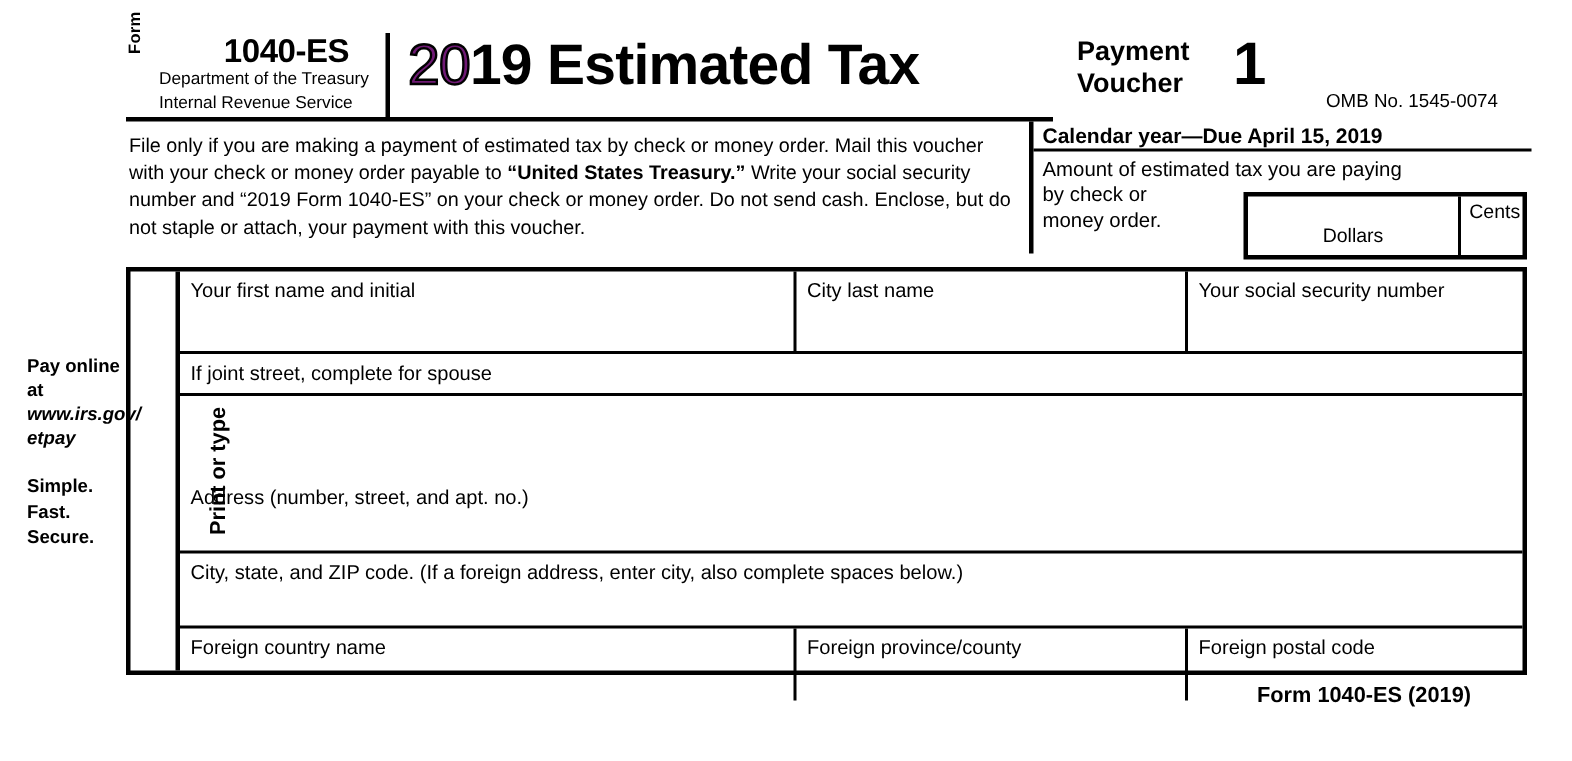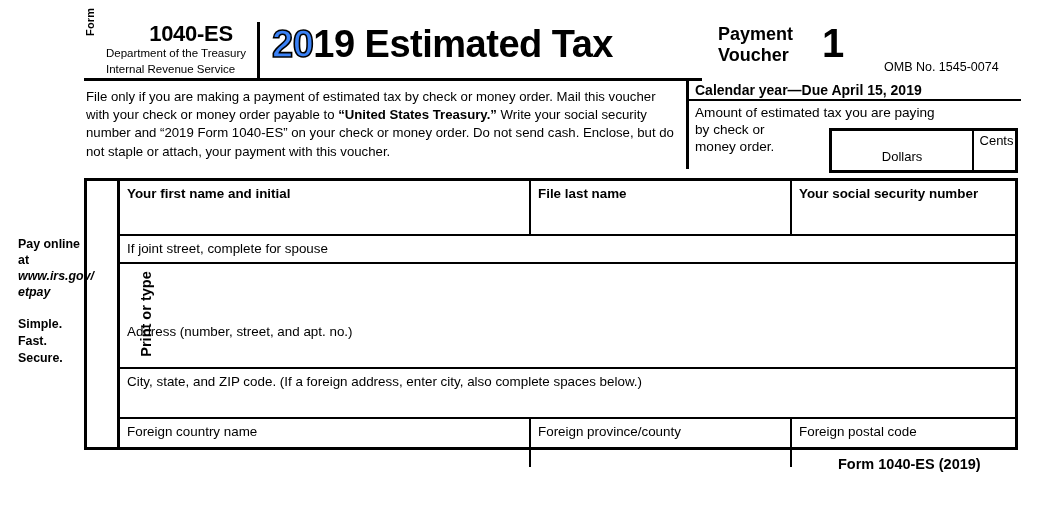--- a/index.html
+++ b/index.html
@@ -85,23 +85,23 @@
     position: absolute;
     left: 188px;
     top: -4px;
     font-size: 38px;
     font-weight: bold;
     letter-spacing: -0.5px;
     white-space: nowrap;
     line-height: 52px;
   }
   .hdr-title .hollow {
-    color: #3b82f6;
+    color: #701a75;
     -webkit-text-stroke: 1.6px #000000;
-    font-weight: bold;
+    font-weight: normal;
   }
 
   .hdr-voucher {
     position: absolute;
     left: 634px;
     top: 2px;
     font-size: 18px;
     font-weight: bold;
     line-height: 21px;
     white-space: nowrap;
@@ -275,21 +275,21 @@
     top: 0;
     height: 100%;
     box-sizing: border-box;
     padding: 4px 0 0 7px;
     font-size: 13.4px;
     line-height: 17px;
   }
   .cell.div { border-right: 2px solid #000; }
 
   
-  .r-name   { top: 0px;   height: 55px; font-weight: bold; }
+  .r-name   { top: 0px;   height: 55px; }
   .r-joint  { top: 55px;  height: 28px; }
   .r-spouse { top: 83px;  height: 55px; }
   .r-addr   { top: 138px; height: 50px; padding-left: 20px; }
   .r-city   { top: 188px; height: 50px; }
   .r-foreign{ top: 238px; height: 48px; }
 
   .c1 { left: 0px;   width: 411px; }
   .c2 { left: 411px; width: 261px; }
   .c3 { left: 672px; width: 229px; }
   .cfull { left: 0px; width: 901px; }
@@ -380,21 +380,21 @@
       <div class="printcol-label">Print or type</div>
     </div>
 
     <div class="rows">
 
       <div class="row r-name">
         <div class="cell c1 div">
           <span>Your first name and initial</span>
         </div>
         <div class="cell c2 div">
-          <span>File last name</span>
+          <span>City last name</span>
         </div>
         <div class="cell c3">
           <span>Your social security number</span>
         </div>
       </div>
 
       <div class="row r-joint">
         <div class="cell cfull">
           <span>If joint street, complete for spouse</span>
         </div>

